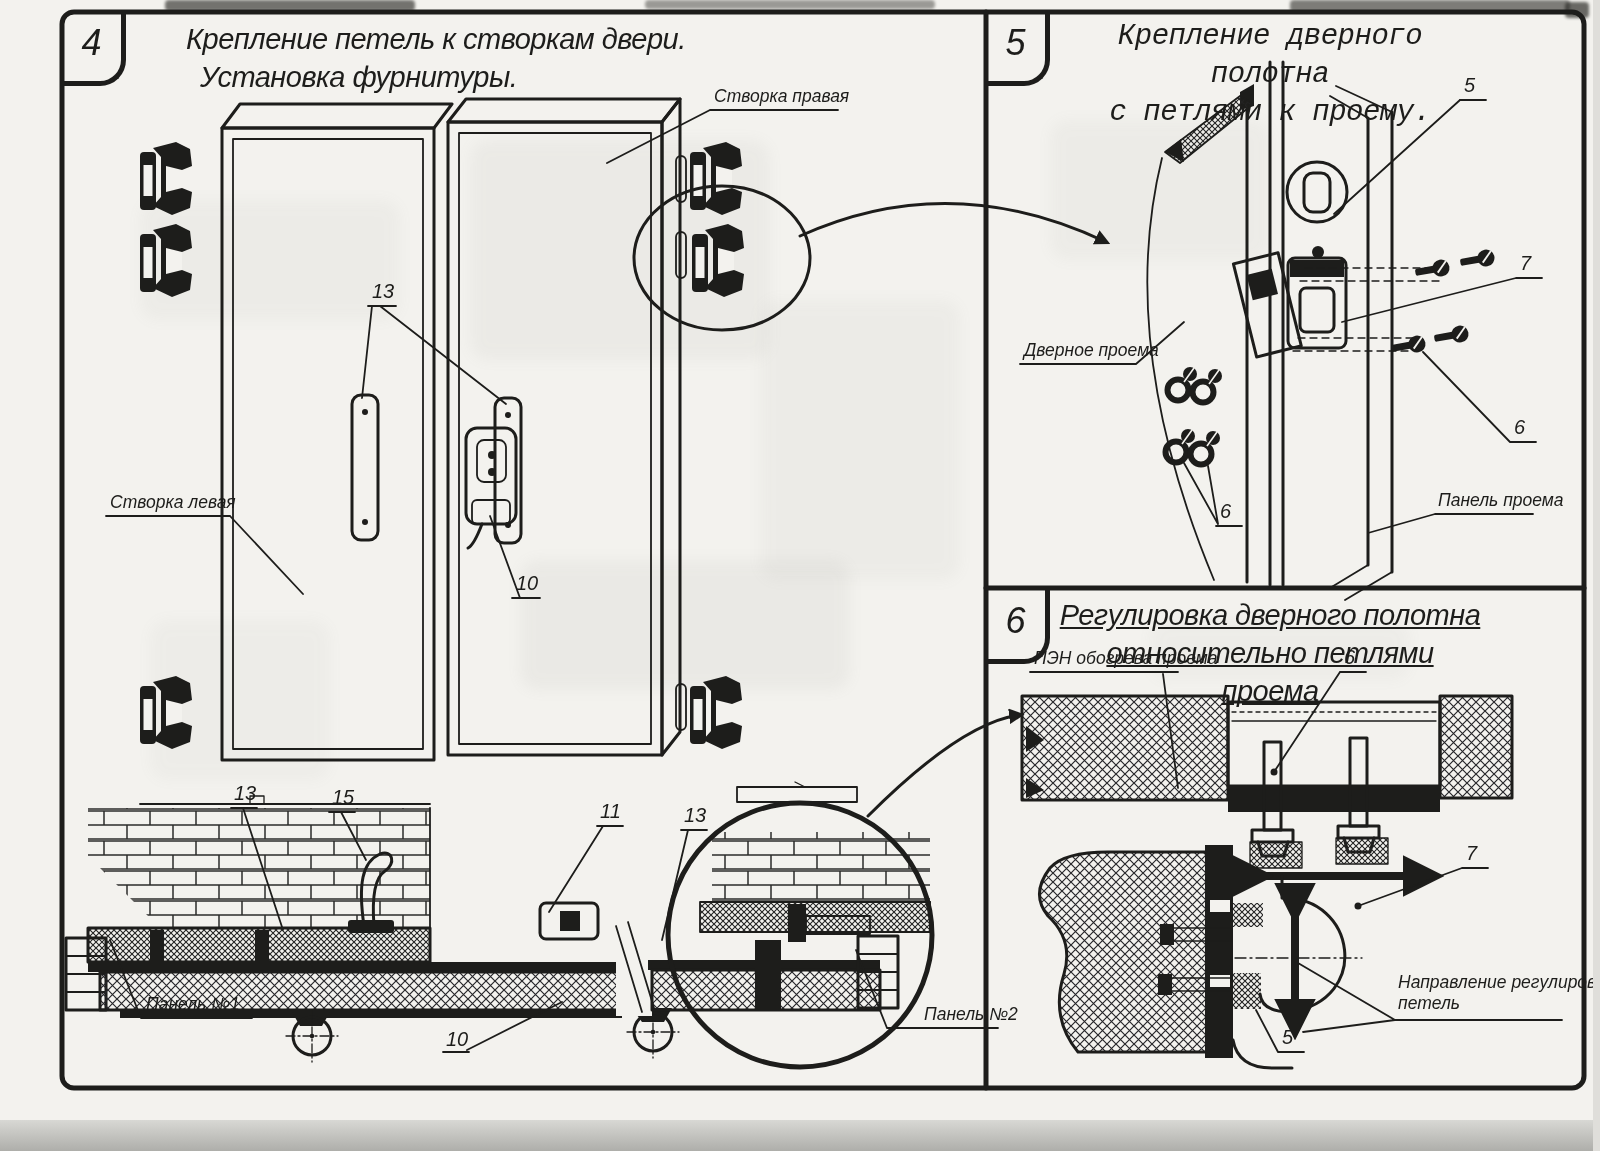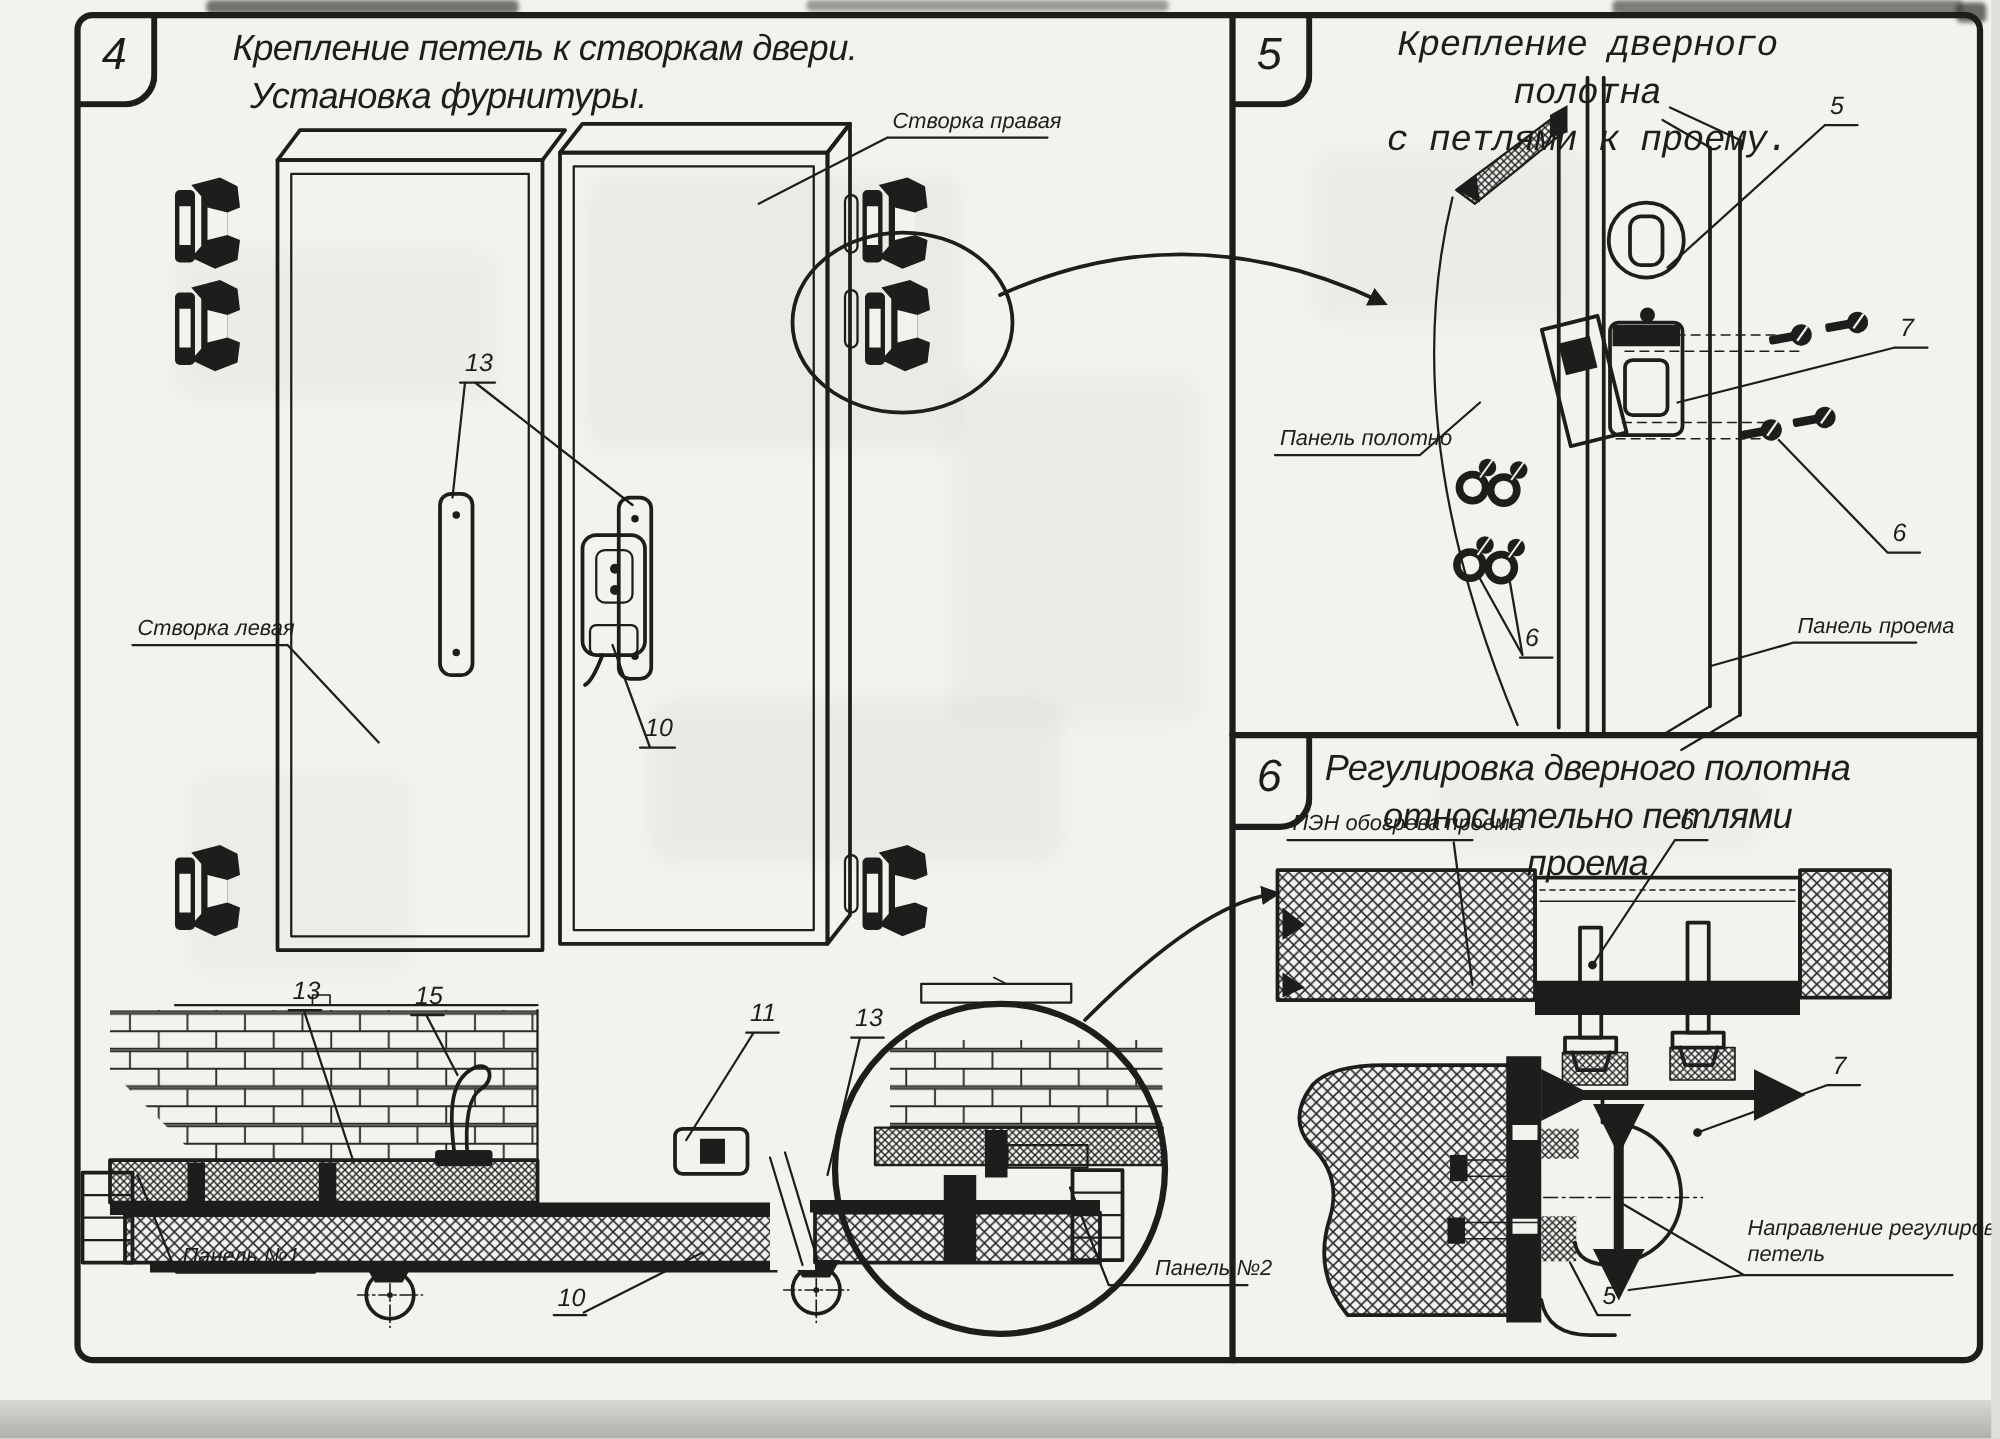--- a/index.html
+++ b/index.html
@@ -321,30 +321,30 @@
   </div>
 
   <div class="t title" style="left:186px;top:20px;">
     <div>Крепление петель к створкам двери.</div>
     <div style="margin-left:14px;">Установка фурнитуры.</div>
   </div>
   <div class="t title center" style="left:1060px;top:18px;width:420px;font-family:Liberation Mono, monospace;">
     <div>Крепление дверного полотна</div>
     <div>с петлями к проему.</div>
   </div>
-  <div class="t title center" style="left:1055px;top:596px;width:430px;">
+  <div class="t title center" style="left:1055px;top:596px;width:430px;text-decoration:underline;">
     <div>Регулировка дверного полотна</div>
     <div>относительно петлями проема</div>
   </div>
 
   <div class="t lbl" style="left:714px;top:86px;font-style:italic;">Створка правая</div>
   <div class="t lbl" style="left:110px;top:492px;">Створка левая</div>
   <div class="t lbl" style="left:146px;top:994px;">Панель №1</div>
   <div class="t lbl" style="left:924px;top:1004px;">Панель №2</div>
-  <div class="t lbl" style="left:1024px;top:340px;">Панель полотно</div>
+  <div class="t lbl" style="left:1024px;top:340px;">Дверное проема</div>
   <div class="t lbl" style="left:1438px;top:490px;">Панель проема</div>
   <div class="t lbl" style="left:1034px;top:648px;">ПЭН обогрева проема</div>
   <div class="t lbl" style="left:1398px;top:972px;">
     <div>Направление регулировки</div>
     <div>петель</div>
   </div>
 
   <div class="t co" style="left:372px;top:280px;">13</div>
   <div class="t co" style="left:516px;top:572px;">10</div>
   <div class="t co" style="left:234px;top:782px;">13</div>

